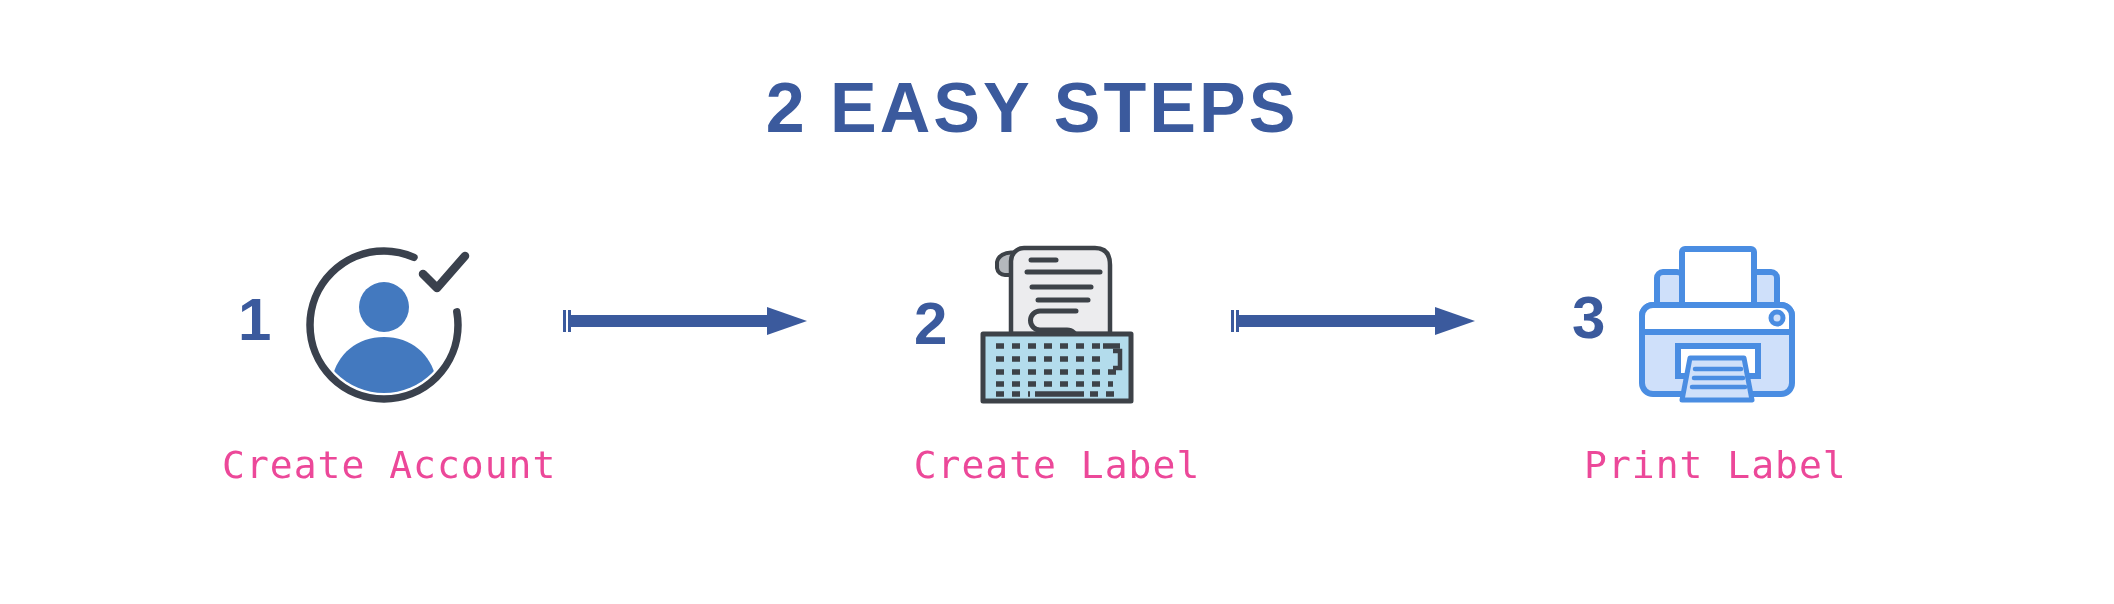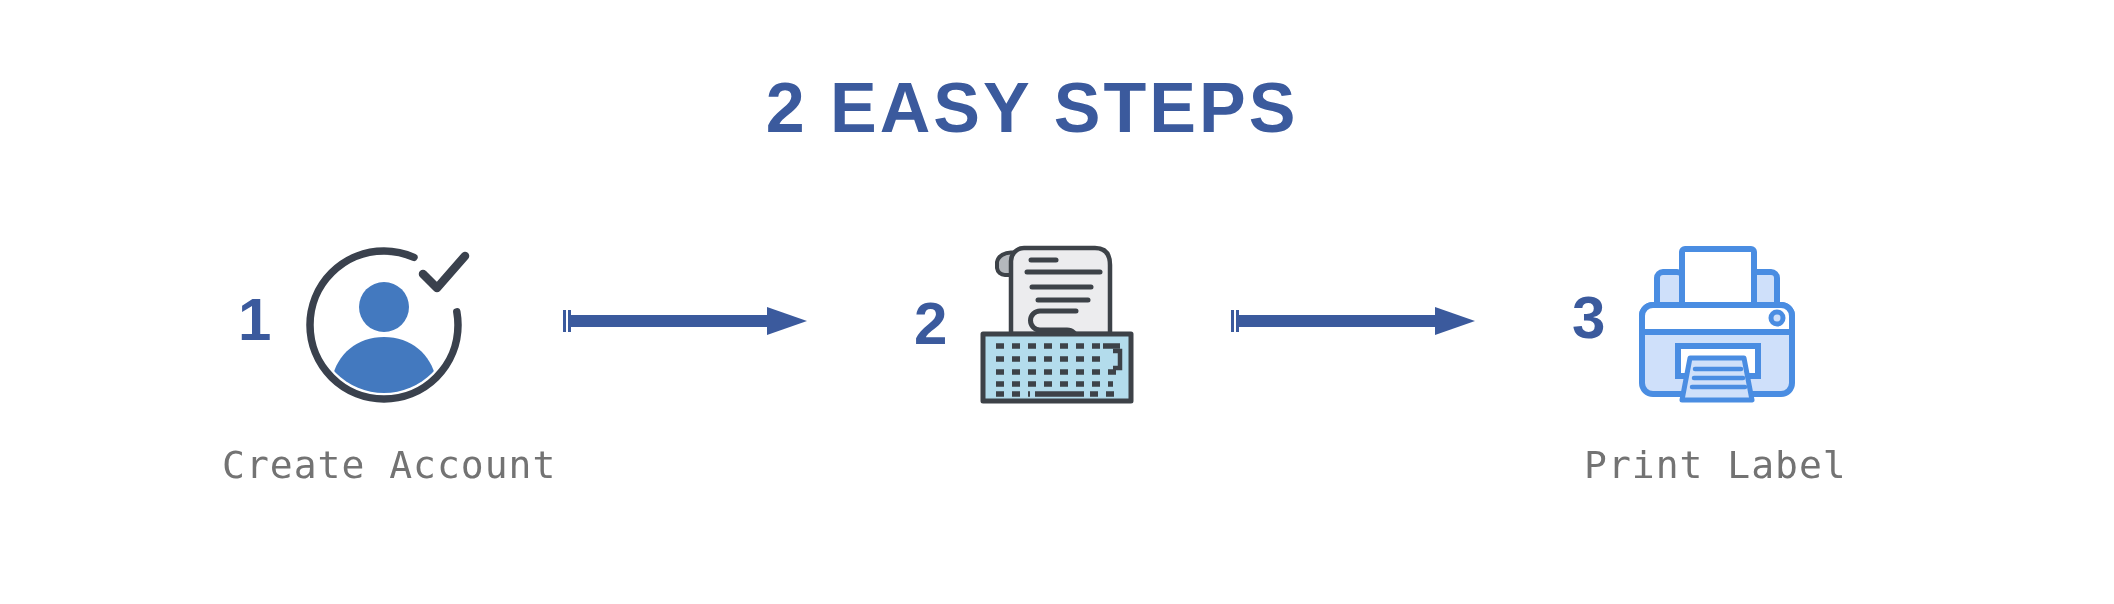--- a/index.html
+++ b/index.html
@@ -31,21 +31,21 @@
     color: #3b5a9d;
   }
   .step-icon { position: absolute; }
   .step-label {
     position: absolute;
     top: 446px;
     font-family: "DejaVu Sans Mono", monospace;
     font-size: 38px;
     letter-spacing: 1px;
     line-height: 1;
-    color: #737373;
+    color: #ec4899;
     text-align: center;
     white-space: nowrap;
   }
   .arrow { position: absolute; top: 305px; }
 
   #num-1 { top: 290px; left: 238px; }
   #num-2 { top: 294px; left: 914px; }
   #num-3 { top: 288px; left: 1572px; }
 
   #icon-1 { top: 245px; left: 304px; }
@@ -110,20 +110,21 @@
       <line x1="123" y1="103" x2="140" y2="103"></line>
       <line x1="16" y1="116" x2="127" y2="116" stroke-dasharray="8 8"></line>
       <path d="M133 108 h7 v17 h-7" stroke-width="4.5"></path>
       <line x1="16" y1="129" x2="140" y2="129" stroke-dasharray="8 8"></line>
       <line x1="16" y1="141" x2="133" y2="141" stroke-dasharray="8 8"></line>
       <line x1="16" y1="151" x2="50" y2="151" stroke-dasharray="8 8"></line>
       <line x1="55" y1="151" x2="104" y2="151"></line>
       <line x1="110" y1="151" x2="134" y2="151" stroke-dasharray="8 8"></line>
     </g>
   </svg>
+  <div class="step-label" id="label-2">Create Label</div>
 
   <svg class="arrow" id="arrow-2" width="244" height="32" viewBox="0 0 244 32">
     <rect x="0" y="5" width="3" height="22" fill="#3b5a9d"></rect>
     <rect x="5" y="5" width="3" height="22" fill="#3b5a9d"></rect>
     <rect x="8" y="10" width="200" height="12" fill="#3b5a9d"></rect>
     <polygon points="204,2 244,16 204,30" fill="#3b5a9d"></polygon>
   </svg>
 
   <div class="step-number" id="num-3">3</div>
   <svg class="step-icon" id="icon-3" width="158" height="158" viewBox="0 0 158 158">

